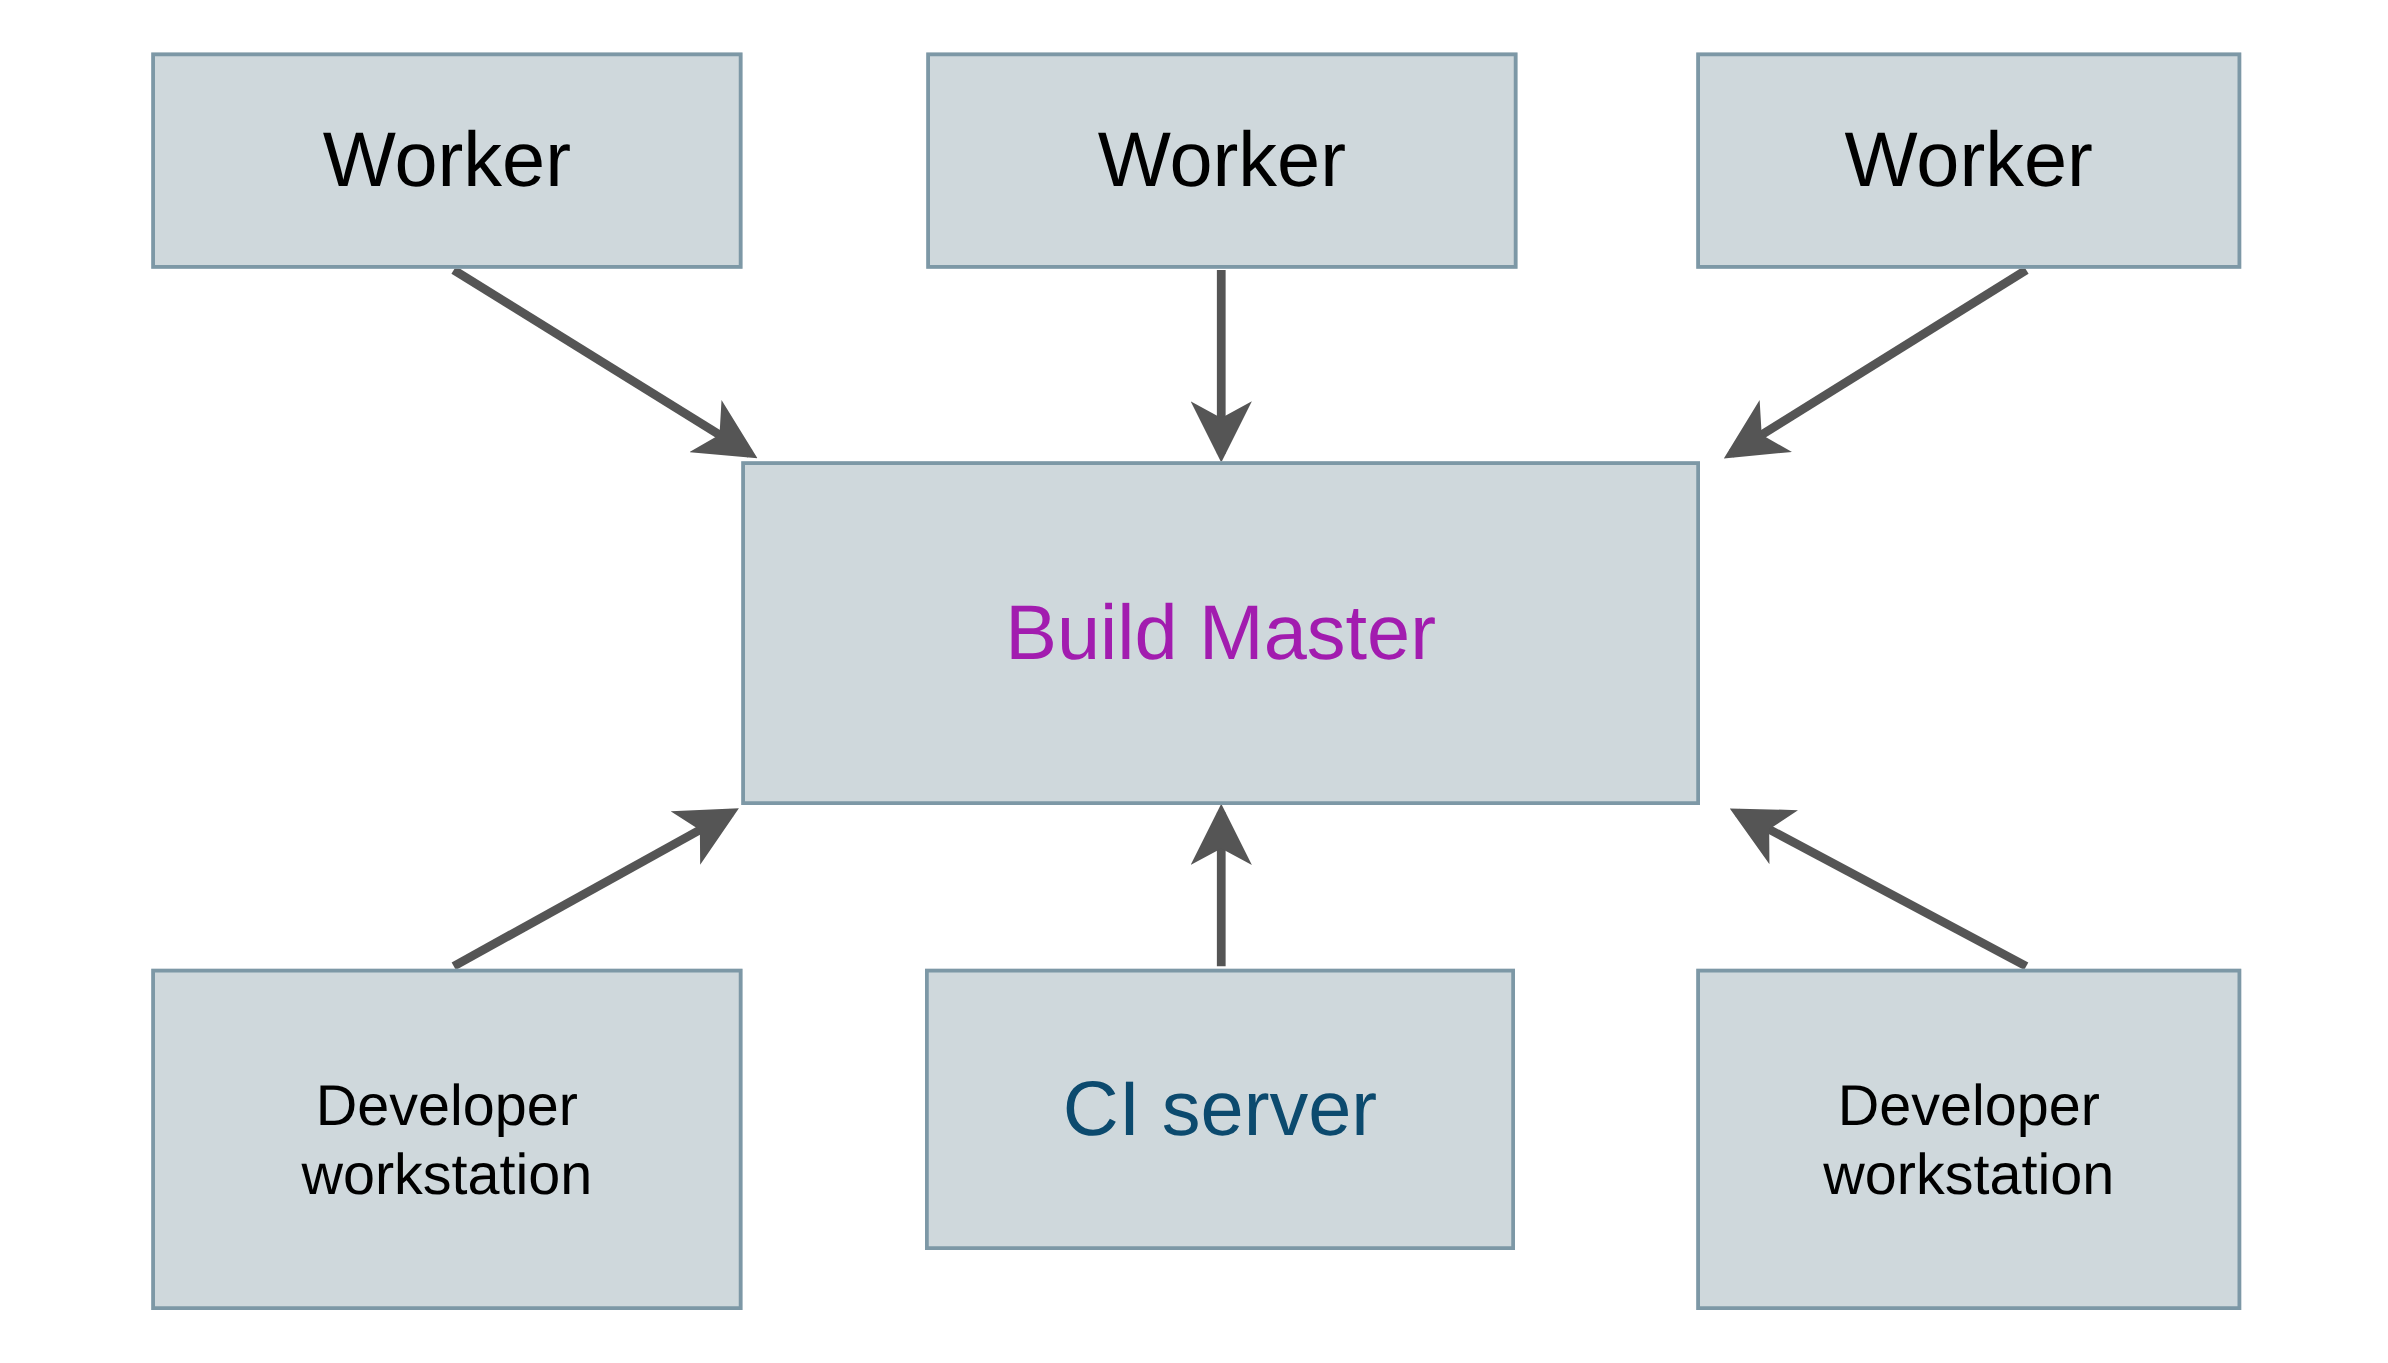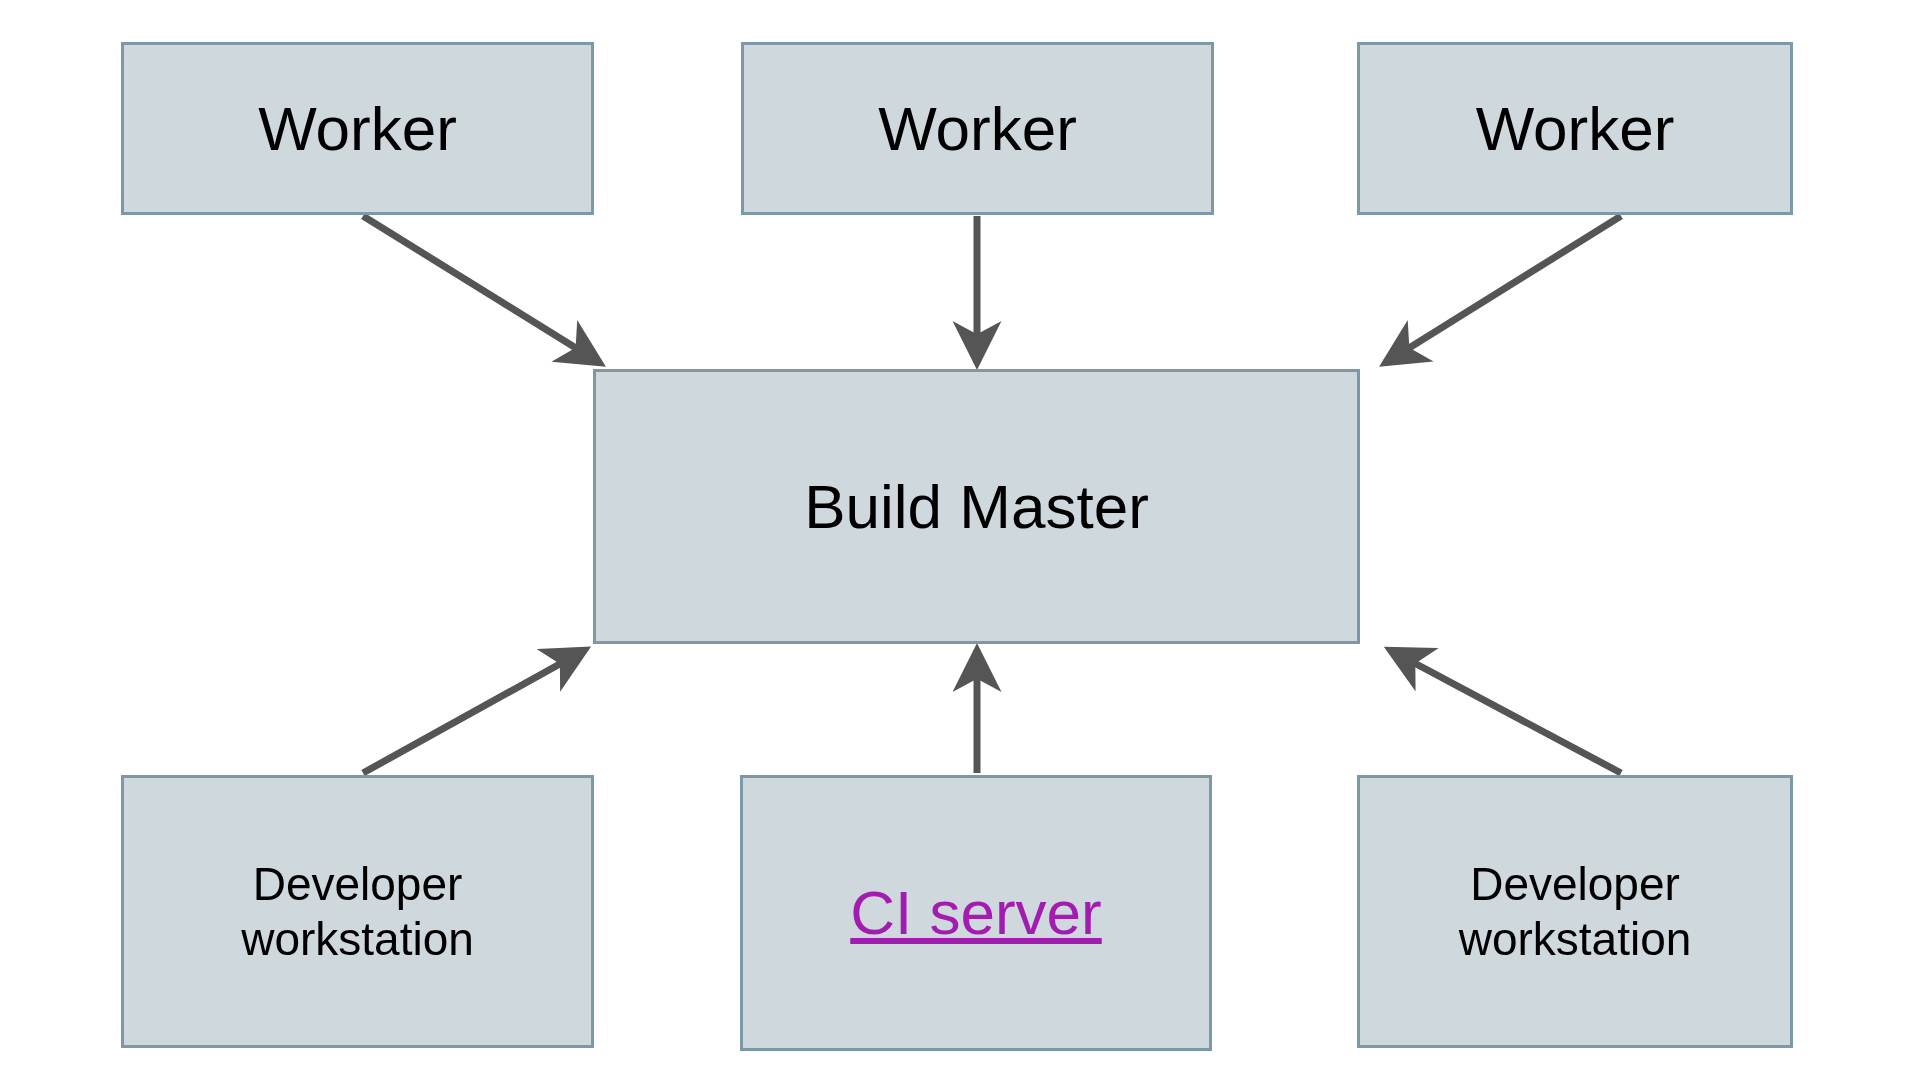--- a/index.html
+++ b/index.html
@@ -70,21 +70,21 @@
         <line x1="363" y1="773" x2="585" y2="650" stroke="#555555" stroke-width="7" marker-end="url(#arrowhead)"></line>
         <line x1="977" y1="773" x2="977" y2="650" stroke="#555555" stroke-width="7" marker-end="url(#arrowhead)"></line>
         <line x1="1621" y1="773" x2="1390" y2="650" stroke="#555555" stroke-width="7" marker-end="url(#arrowhead)"></line>
       </g>
   </svg>
 
   <div id="nodes-group">
       <div class="node" style="left: 121px; top: 42px; width: 473px; height: 173px; background: rgb(207, 216, 220); border-color: rgb(125, 152, 166); color: rgb(0, 0, 0);"><span class="node-label size-lg">Worker</span></div>
       <div class="node" style="left: 741px; top: 42px; width: 473px; height: 173px; background: rgb(207, 216, 220); border-color: rgb(125, 152, 166); color: rgb(0, 0, 0);"><span class="node-label size-lg">Worker</span></div>
       <div class="node" style="left: 1357px; top: 42px; width: 436px; height: 173px; background: rgb(207, 216, 220); border-color: rgb(125, 152, 166); color: rgb(0, 0, 0);"><span class="node-label size-lg">Worker</span></div>
-      <div class="node" style="left: 593px; top: 369px; width: 767px; height: 275px; background: rgb(207, 216, 220); border-color: rgb(125, 152, 166); color: #000000;"><span class="node-label size-lg">Build Master</span></div>
+      <div class="node" style="left: 593px; top: 369px; width: 767px; height: 275px; background: rgb(207, 216, 220); border-color: rgb(125, 152, 166); color: #a21caf;"><span class="node-label size-lg">Build Master</span></div>
       <div class="node" style="left: 121px; top: 775px; width: 473px; height: 273px; background: rgb(207, 216, 220); border-color: rgb(125, 152, 166); color: rgb(0, 0, 0);"><span class="node-label size-md">Developer
 workstation</span></div>
-      <div class="node" style="left: 740px; top: 775px; width: 472px; height: 276px; background: rgb(207, 216, 220); border-color: rgb(125, 152, 166); color: #a21caf; text-decoration: underline;"><span class="node-label size-lg">CI server</span></div>
+      <div class="node" style="left: 740px; top: 775px; width: 472px; height: 225px; background: rgb(207, 216, 220); border-color: rgb(125, 152, 166); color: #0c4a6e;"><span class="node-label size-lg">CI server</span></div>
       <div class="node" style="left: 1357px; top: 775px; width: 436px; height: 273px; background: rgb(207, 216, 220); border-color: rgb(125, 152, 166); color: rgb(0, 0, 0);"><span class="node-label size-md">Developer
 workstation</span></div>
     </div>
 
 </div>
 
 </body></html>

